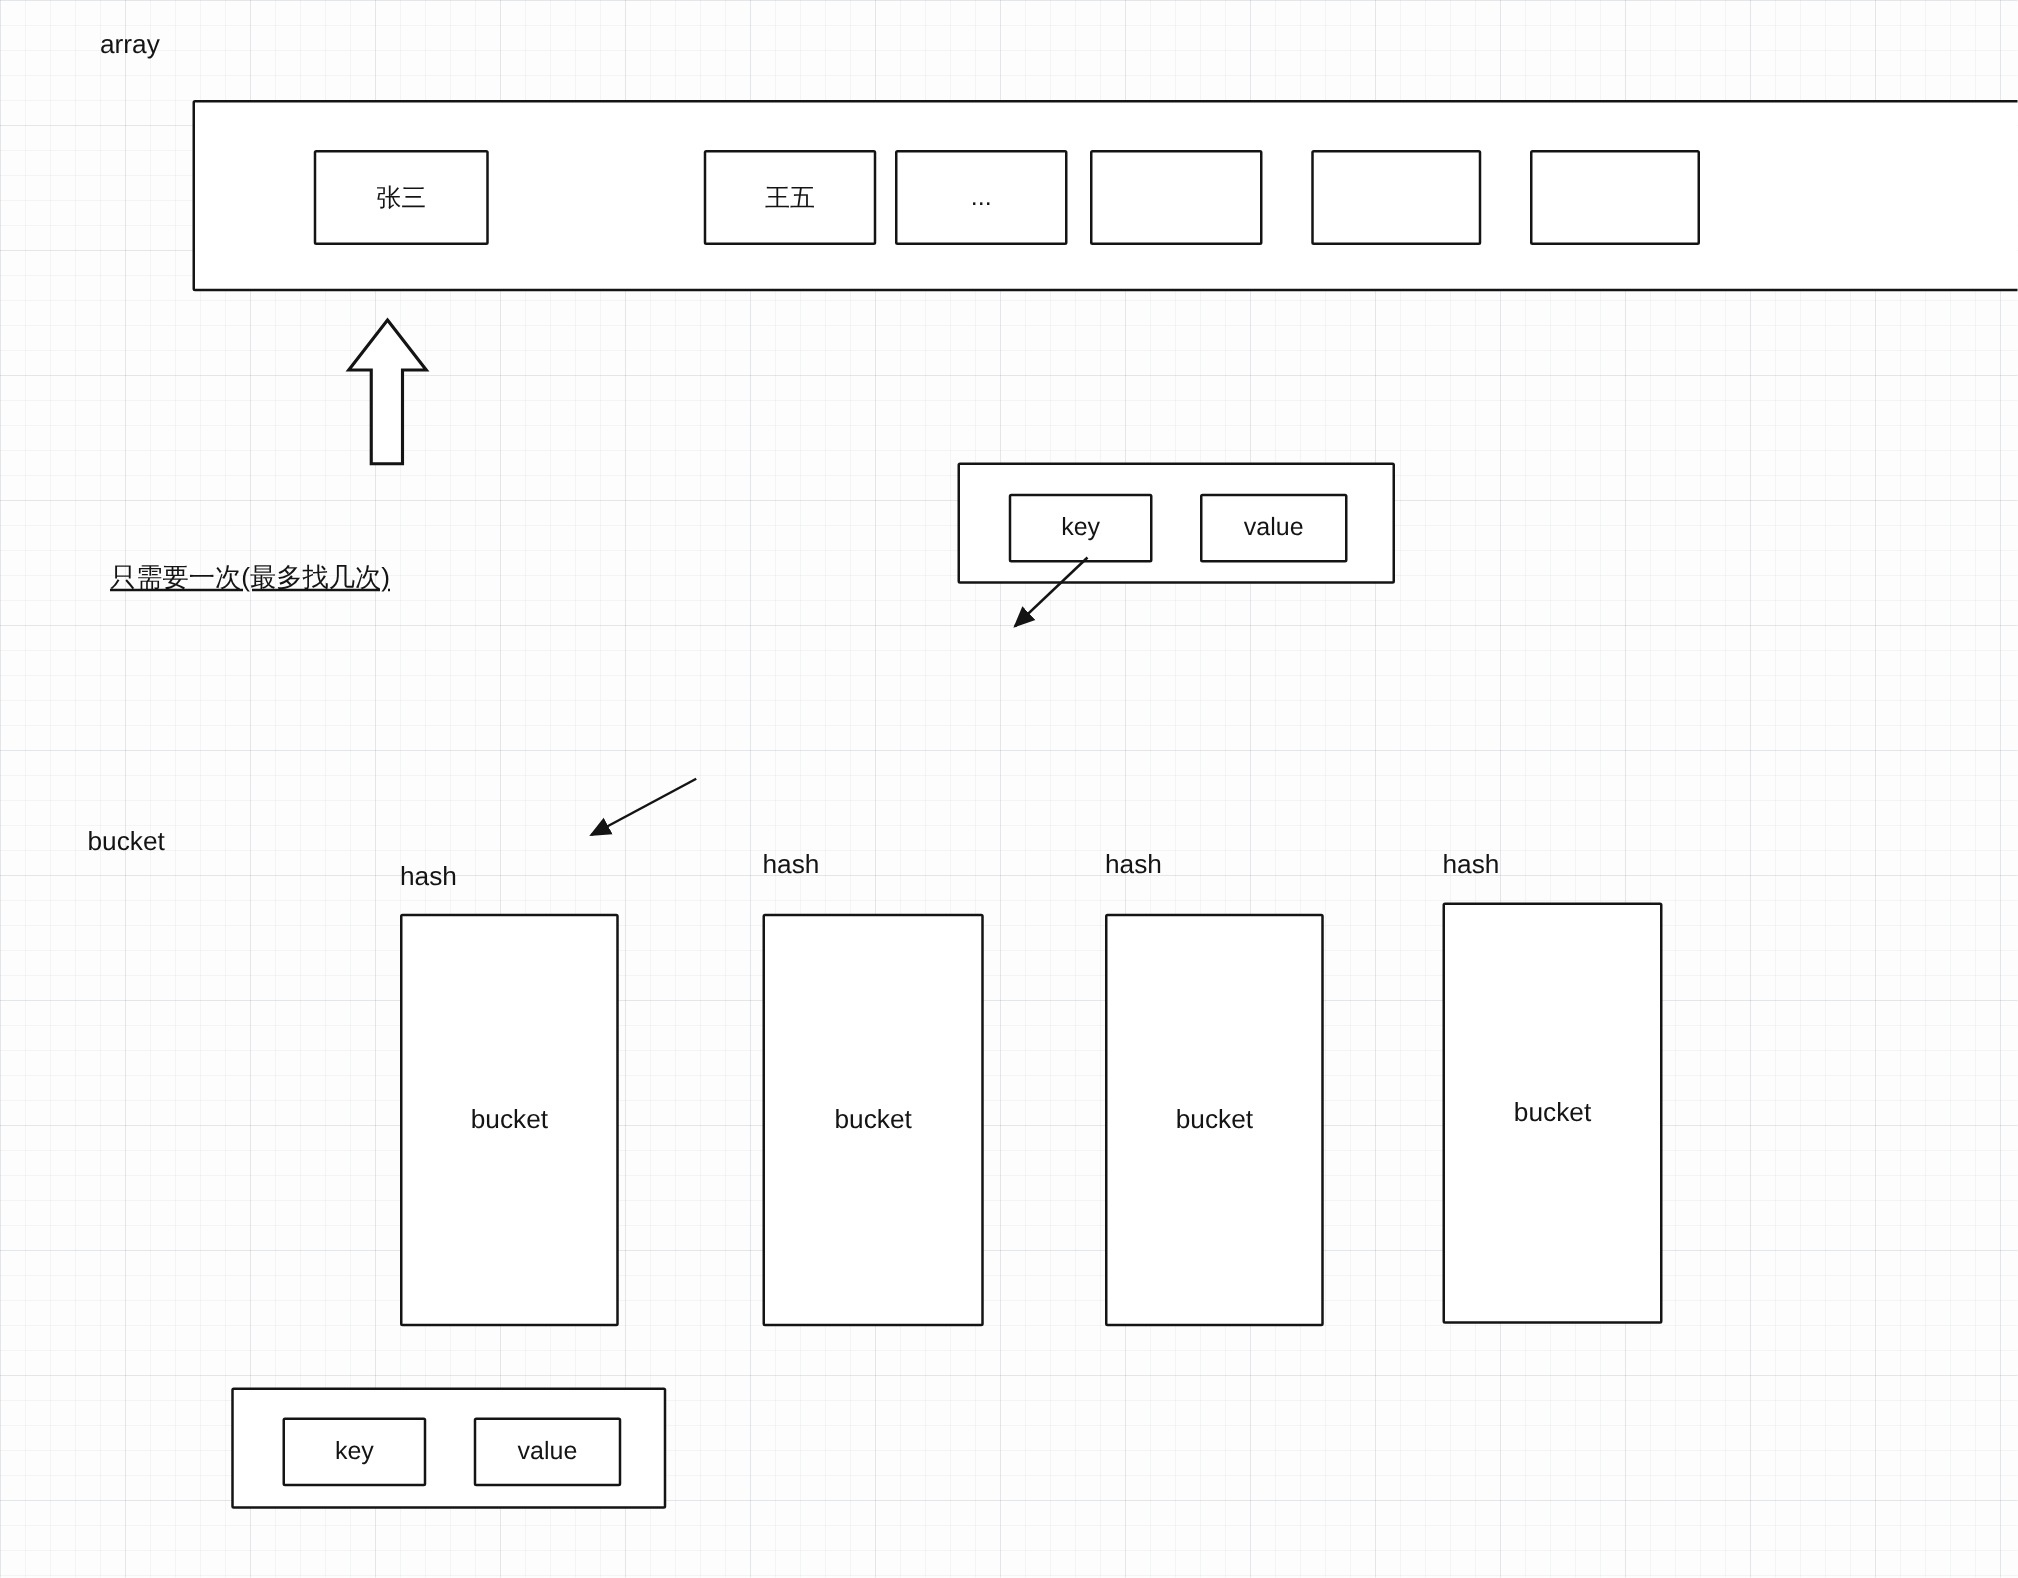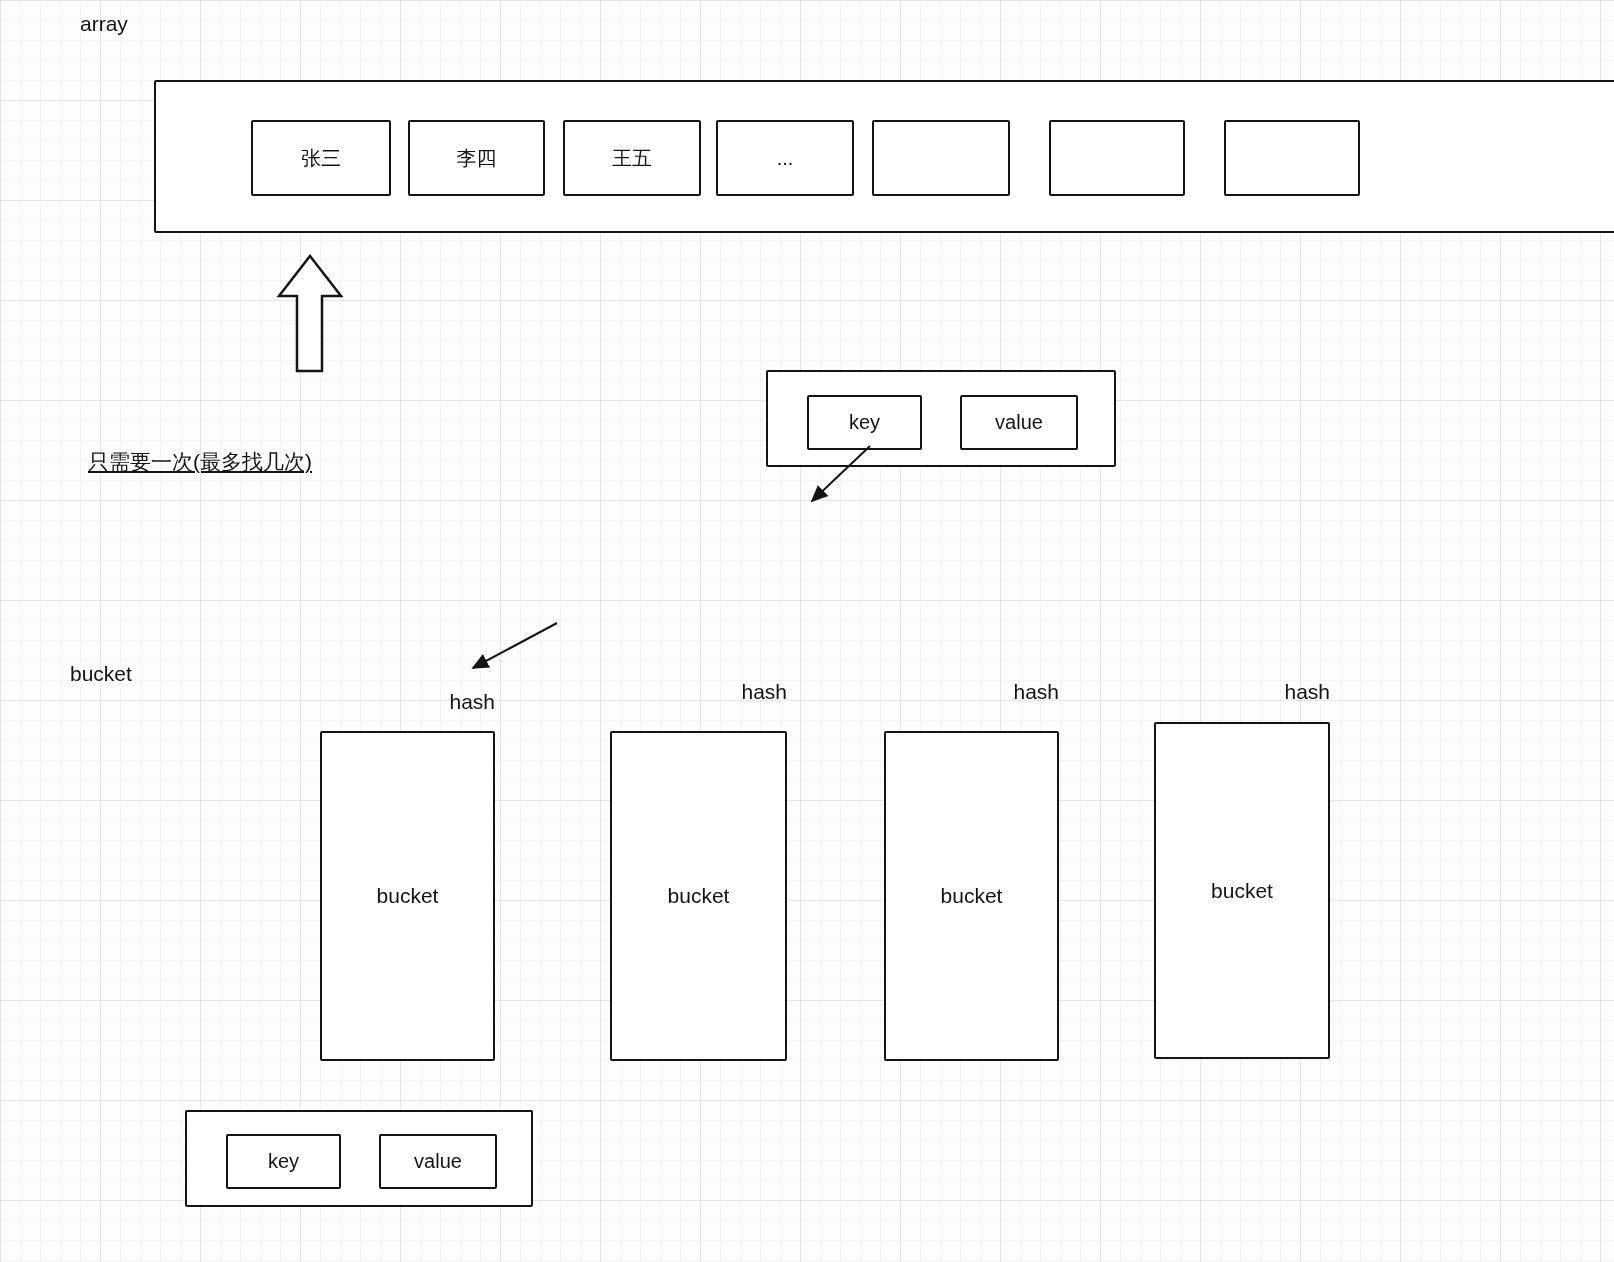--- a/index.html
+++ b/index.html
@@ -32,39 +32,38 @@
     display: flex;
     align-items: center;
     justify-content: center;
   }
   .label {
     position: absolute;
     font-size: 21px;
     white-space: nowrap;
   }
   .cell   { font-size: 20px; }
-  .hash-label { text-align: right; }
+  .hash-label { text-align: left; }
   .arrows {
     position: absolute;
     left: 0; top: 0;
     width: 1614px;
     height: 1262px;
     pointer-events: none;
   }
 </style>
 </head>
 <body>
 
 <div class="canvas">
 
-  <div class="label" style="left:80px; top:12px;">array</div>
+  <div class="label" style="left:80px; top:24px;">array</div>
 
   <div class="box" style="left:154px; top:80px; width:1496px; height:153px;padding-left:33px;">
     <div class="box center cell" style="left:95px;  top:38px; width:140px; height:76px;">张三</div>
-    <div class="box center cell" style="left:252px; top:38px; width:137px; height:76px;">李四</div>
     <div class="box center cell" style="left:407px; top:38px; width:138px; height:76px;text-align:center;">王五</div>
     <div class="box center cell" style="left:560px; top:38px; width:138px; height:76px;">...</div>
     <div class="box center cell" style="left:716px; top:38px; width:138px; height:76px;"></div>
     <div class="box center cell" style="left:893px; top:38px; width:136px; height:76px;"></div>
     <div class="box center cell" style="left:1068px; top:38px; width:136px; height:76px;"></div>
   </div>
 
   <div class="label" style="left:88px; top:448px;text-decoration:underline;">只需要一次(最多找几次)</div>
 
   <div class="box" style="left:766px; top:370px; width:350px; height:97px;">

